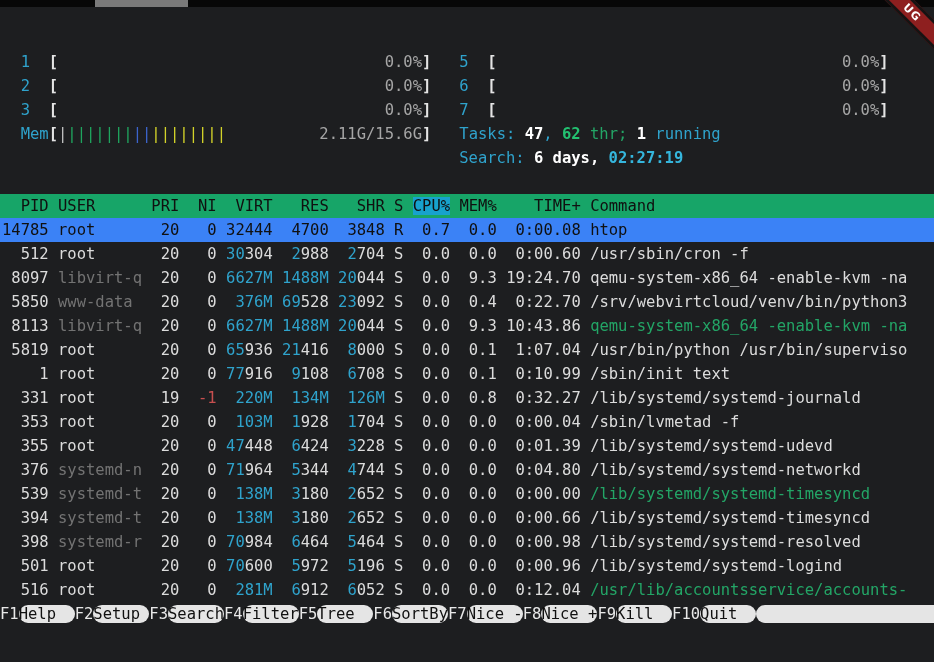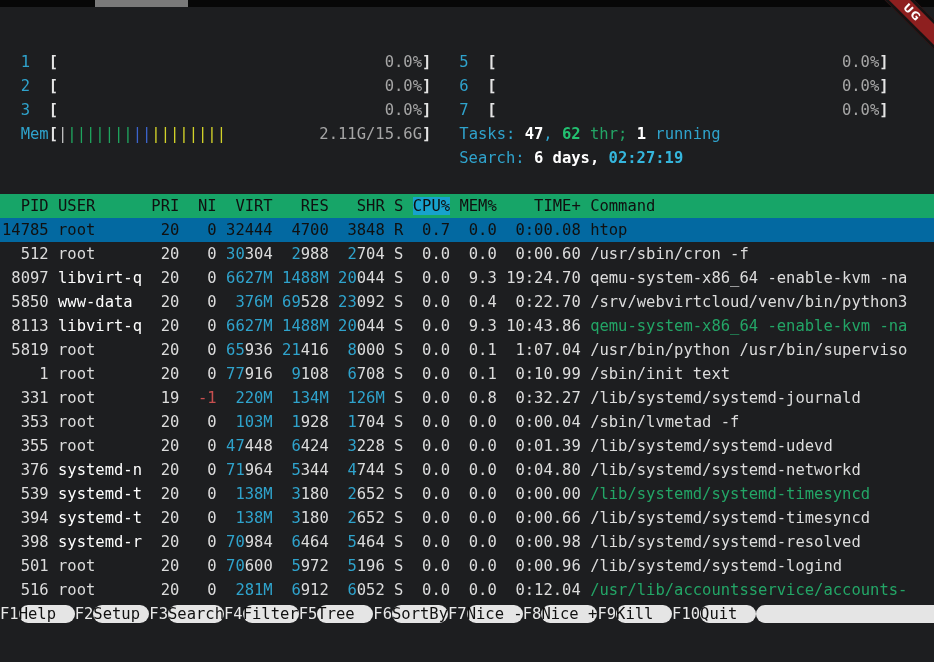--- a/index.html
+++ b/index.html
@@ -17,34 +17,34 @@
   
   .cyan{color:#2fa3cc;}
   .cyan-b{color:#35b6dd;font-weight:bold;}
   .brk{color:#e4e4e4;font-weight:bold;}
   .mval{color:#a6a6a6;}
   .white{color:#dcdcdc;}
   .w-bold{color:#d8d8d8;font-weight:bold;}
   .bright{color:#ffffff;font-weight:bold;}
   .green{color:#23a566;}
   .green-b{color:#23c171;font-weight:bold;}
-  .gray{color:#ffffff;}
+  .gray{color:#737373;}
   .red{color:#c84f4f;}
   .num-cyan{color:#2fa3cc;}
   
   .bar-gray{color:#c0c0c0;}
   .bar-green{color:#1fa55e;}
   .bar-blue{color:#3c64cc;}
   .bar-yellow{color:#d3d32a;}
   
   .line.hdr{background:#17a568;color:#101010;}
   .line.hdr span{color:#101010;}
   .line.hdr .sortcell{background:#17a2cd;}
   
-  .line.selected{background:#0369a1;}
+  .line.selected{background:#3b82f6;}
   .line.selected span{color:#101010 !important;font-weight:normal !important;}
   
   .fkey-key{color:#e8e8e8;background:#1d1e20;}
   .fkey-label{color:#101010;background:#e5e5e5;border-radius:9px;}
   
   .ribbon{
     position:absolute;top:2px;right:-28px;width:100px;height:15px;line-height:15px;
     transform:rotate(45deg);background:#8e1f1f;
     border-top:3px solid #151313;border-bottom:3px solid #151313;
     color:#fff;text-align:center;font-family:"DejaVu Sans","Liberation Sans",sans-serif;

